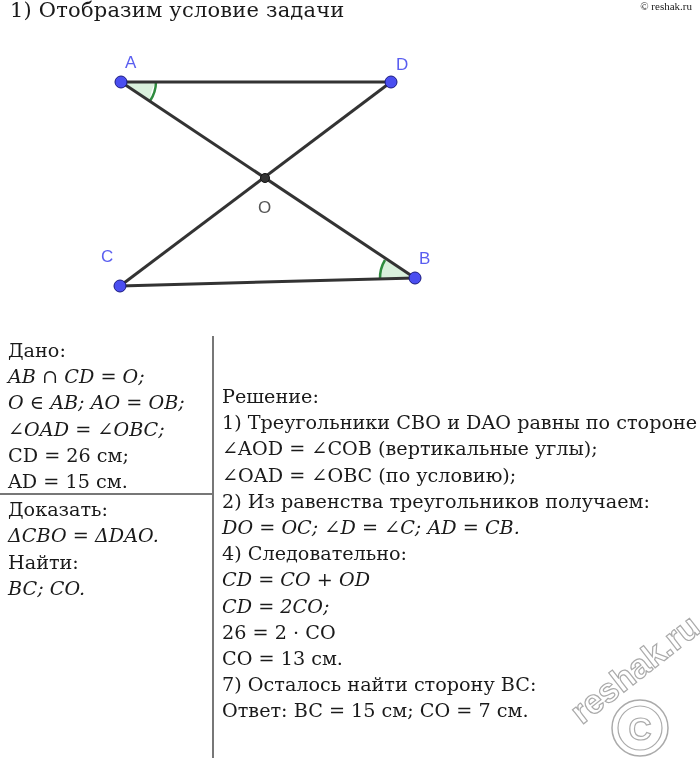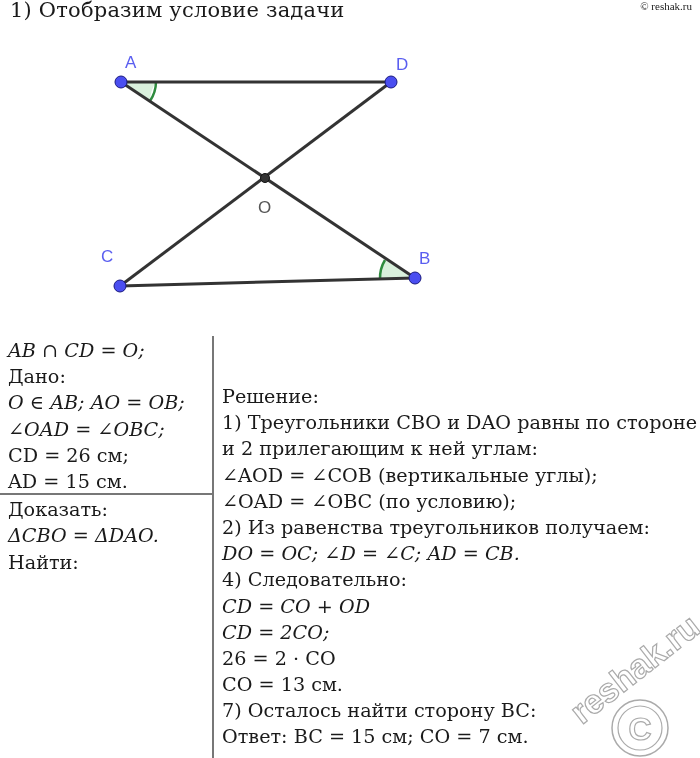--- a/index.html
+++ b/index.html
@@ -47,36 +47,36 @@
     <text x="101" y="262">C</text>
     <text x="419" y="264">B</text>
   </g>
   <text x="258" y="213" font-family="Liberation Sans, sans-serif" font-size="17" fill="#555">O</text>
 </svg>
 
 <div class="vdiv"></div>
 <div class="hdiv"></div>
 
 <div class="col-left">
+  <div class="line">Дано:</div>
   <div class="line m">AB ∩ CD = O;</div>
-  <div class="line">Дано:</div>
   <div class="line m">O ∈ AB;  AO = OB;</div>
   <div class="line m">∠OAD = ∠OBC;</div>
   <div class="line">CD = 26 см;</div>
   <div class="line">AD = 15 см.</div>
   <div class="gap"></div>
   <div class="line">Доказать:</div>
   <div class="line m">ΔCBO = ΔDAO.</div>
   <div class="line">Найти:</div>
+  <div class="line m">BC; CO.</div>
 </div>
 
 <div class="col-right">
   <div class="line">Решение:</div>
   <div class="line">1) Треугольники CBO и DAO равны по стороне</div>
-  <div class="line">и 2 прилегающим к ней углам:</div>
   <div class="line">∠AOD = ∠COB (вертикальные углы);</div>
   <div class="line">∠OAD = ∠OBC (по условию);</div>
   <div class="line">2) Из равенства треугольников получаем:</div>
   <div class="line m">DO = OC;  ∠D = ∠C; AD = CB.</div>
   <div class="line">4) Следовательно:</div>
   <div class="line m">CD = CO + OD</div>
   <div class="line m">CD = 2CO;</div>
   <div class="line">26 = 2 · CO</div>
   <div class="line">CO = 13 см.</div>
   <div class="line">7) Осталось найти сторону BC:</div>

